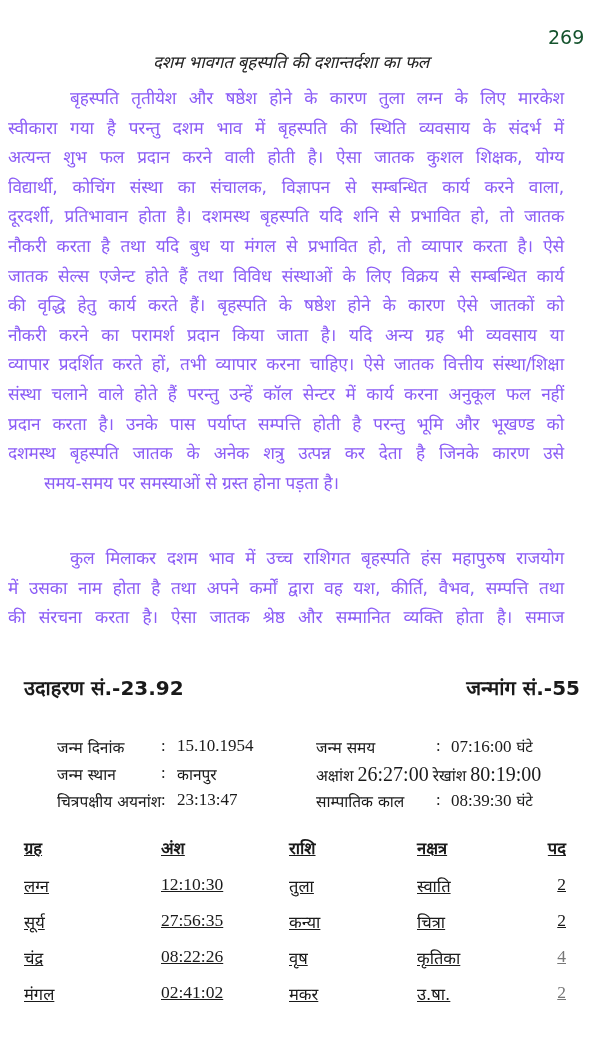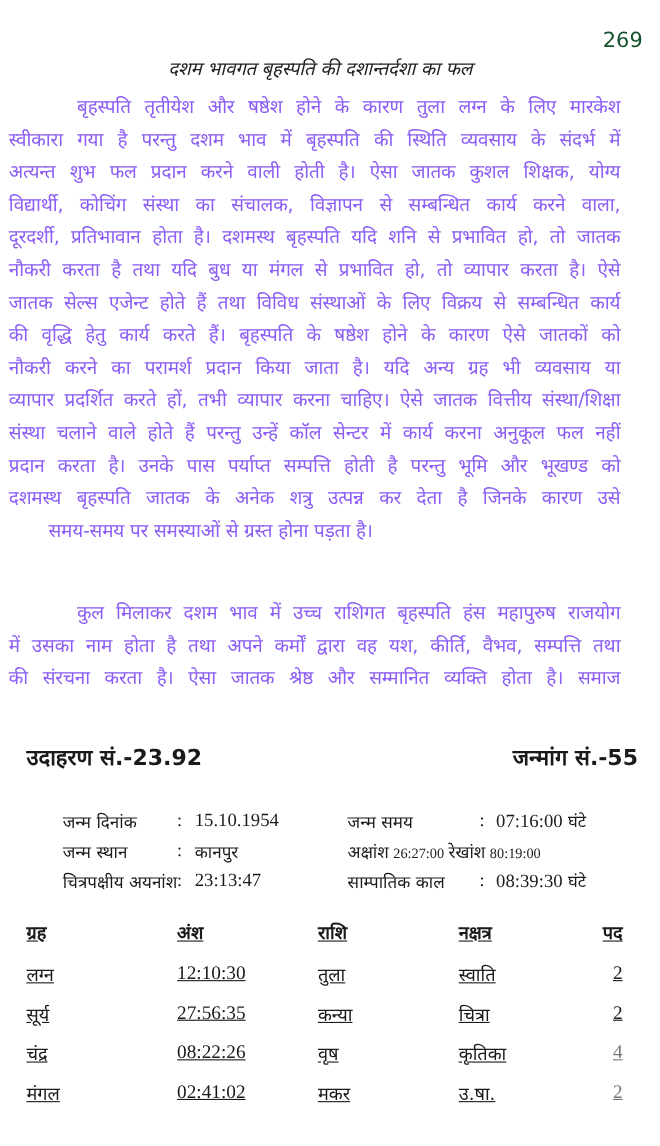--- a/index.html
+++ b/index.html
@@ -140,21 +140,21 @@
       font-family: "DejaVu Sans", sans-serif;
       font-size: 15px;
       margin-left: 5px;
     }
     .coords {
       position: absolute;
       left: 292px;
       font-size: 16px;
     }
     .coords .dev { font-family: "DejaVu Sans", sans-serif; font-size: 15.5px; }
-    .coords .num { font-family: "Liberation Serif", serif; font-size: 13px; margin: 0 4px; }
+    .coords .num { font-family: "Liberation Serif", serif; font-size: 20px; margin: 0 4px; }
 
     .planet-table {
       position: absolute;
       top: 836px;
       left: 24px;
       width: 556px;
       border-collapse: collapse;
     }
     .planet-table th, .planet-table td {
       padding: 0;

